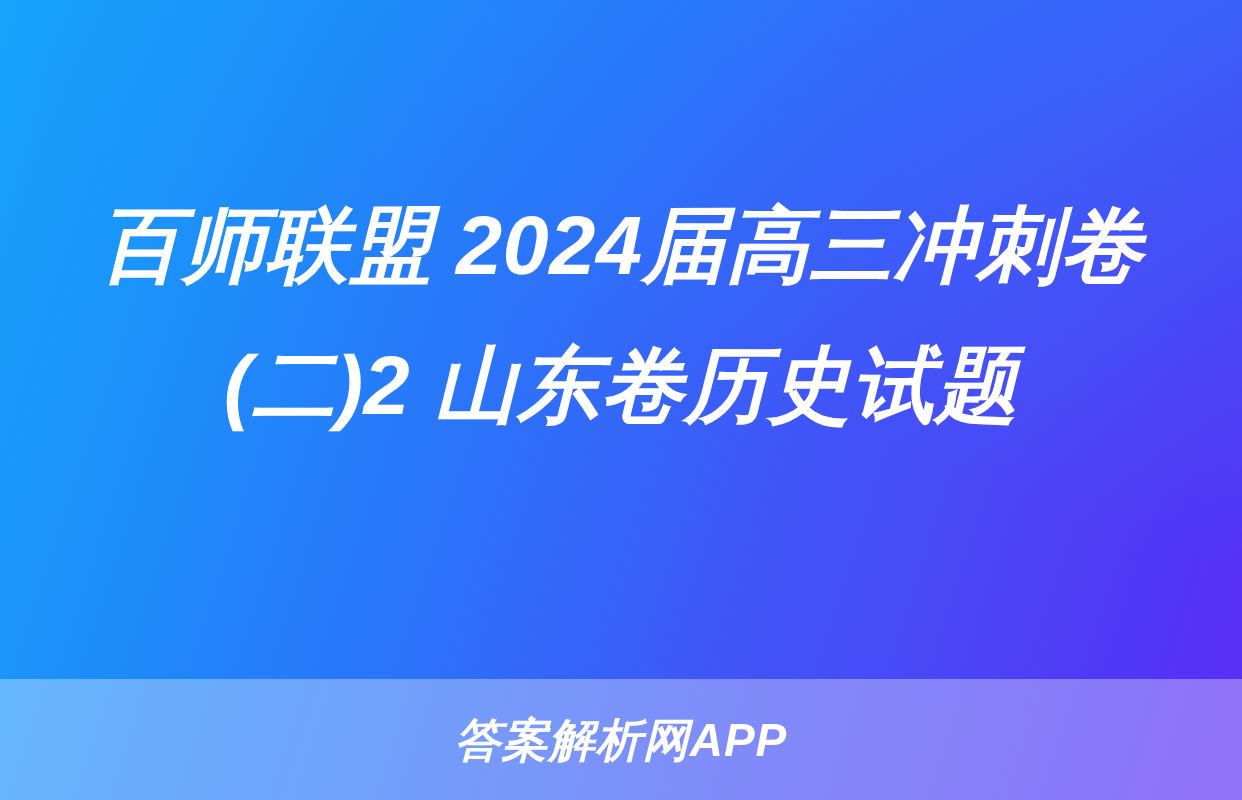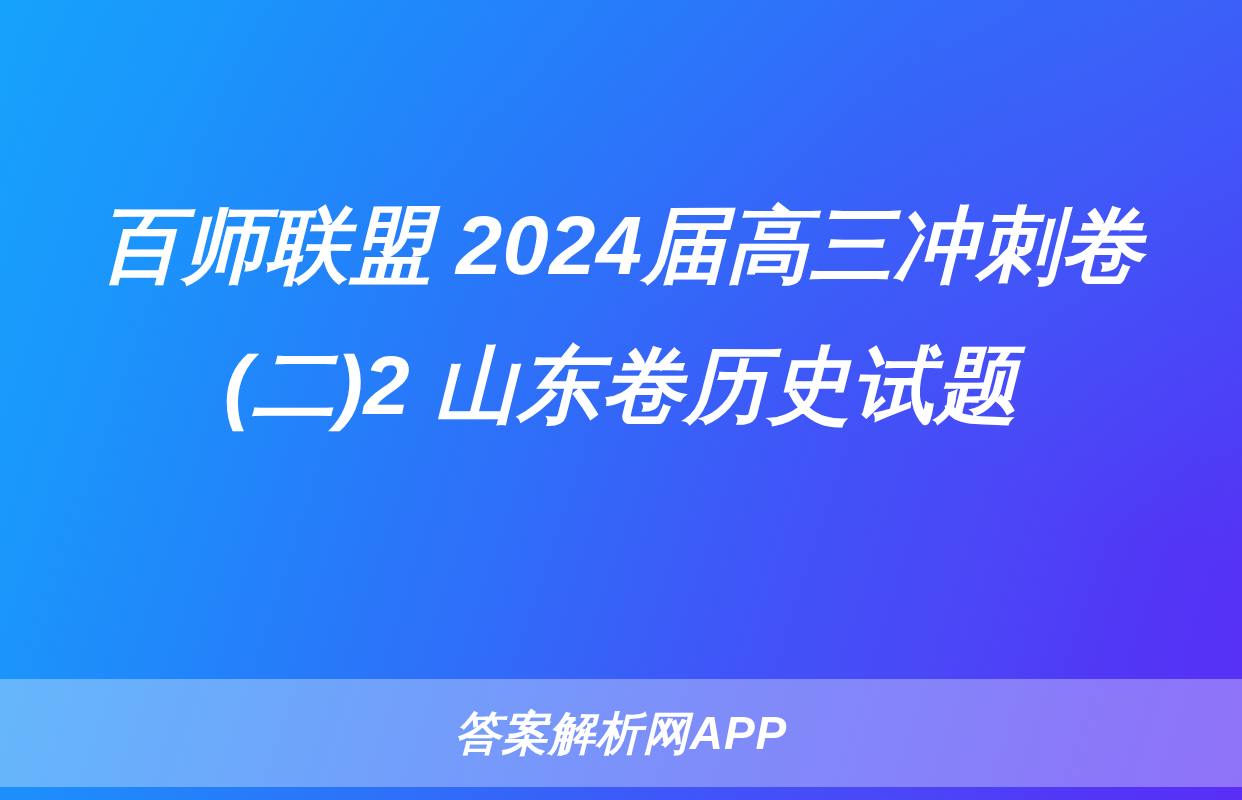--- a/index.html
+++ b/index.html
@@ -53,21 +53,21 @@
     letter-spacing: 0.5px;
     word-break: break-all;
     text-rendering: geometricPrecision;
   }
 
   .footer-band {
     position: absolute;
     left: 0;
     right: 0;
     top: 679px;
-    height: 108px;
+    height: 121px;
     background: rgba(255, 255, 255, 0.33);
     display: flex;
     align-items: center;
     justify-content: center;
   }
 
   .watermark {
     color: #ffffff;
     font-size: 46px;
     font-weight: bold;

